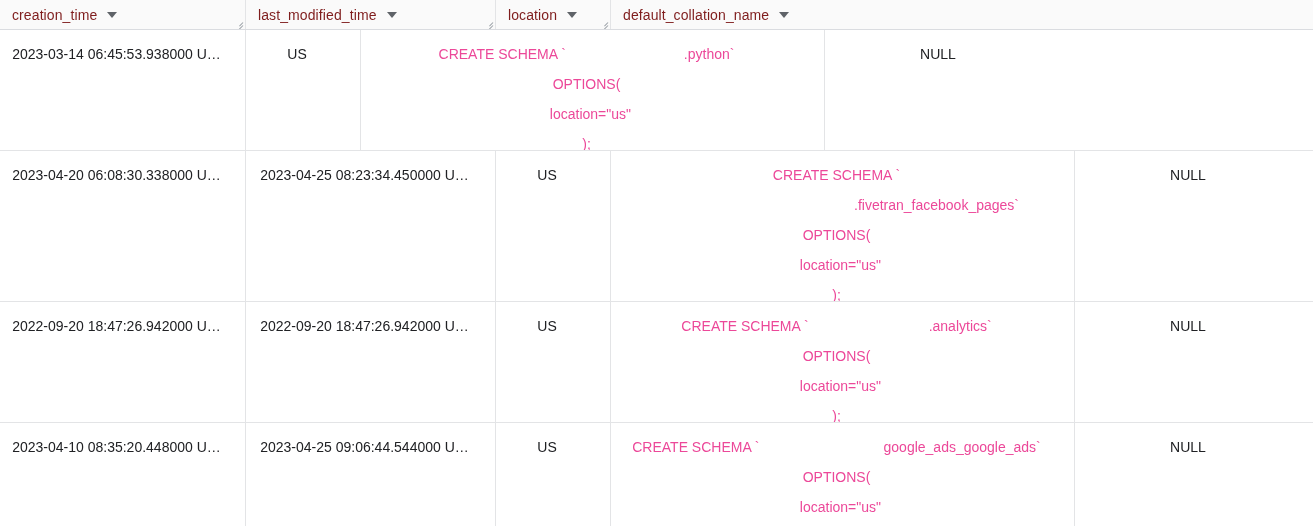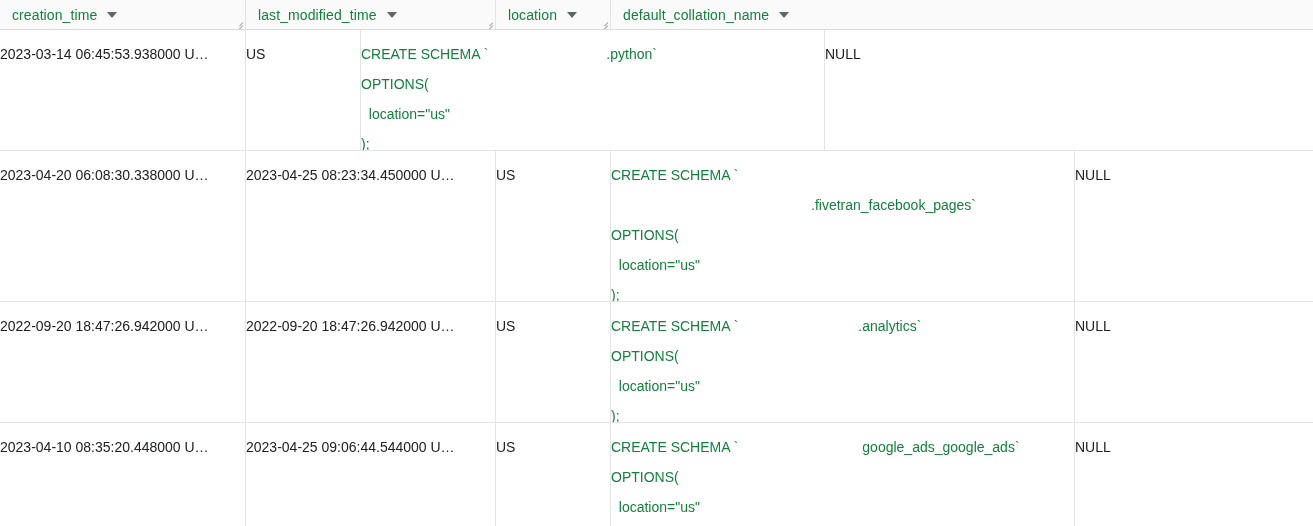--- a/index.html
+++ b/index.html
@@ -41,21 +41,21 @@
     padding: 0 8px 0 12px;
     height: 100%;
     font-size: 14px;
     color: #3c4043;
     white-space: nowrap;
     overflow: hidden;
   }
   .hcell:last-child { border-right: none; }
   .hlabel {
     font-size: 14px;
-    color: #15803d;
+    color: #7f1d1d;
     letter-spacing: 0.1px;
   }
   .caret {
     display: inline-block;
     margin-left: 10px;
     width: 0;
     height: 0;
     border-left: 5px solid transparent;
     border-right: 5px solid transparent;
     border-top: 6px solid #5f6368;
@@ -90,40 +90,41 @@
   }
   .cell {
     box-sizing: border-box;
     border-right: 1px solid #e3e4e6;
     padding: 9px 12px 0 0;
     font-size: 14px;
     line-height: 30px;
     color: #202124;
     overflow: hidden;
     white-space: nowrap;
+    text-align: center;
   }
   .cell:last-child { border-right: none; }
 
   .c-creation  { width: 246px; min-width: 246px; }
   .c-modified  { width: 250px; min-width: 250px; }
   .c-location  { width: 115px; min-width: 115px; }
   .c-ddl       { width: 464px; min-width: 464px; }
   .c-collation { width: 238px; min-width: 238px; }
 
   .r1 { height: 121px; }
   .r2 { height: 151px; }
   .r3 { height: 121px; }
   .r4 { height: 103px; border-bottom: none; }
 
   .ddl-code {
     font-family: "Liberation Sans", sans-serif;
     font-size: 14px;
     line-height: 30px;
     white-space: pre-wrap;
-    color: #15803d;
+    color: #ec4899;
   }
   
   .redacted {
     display: inline-block;
     background: transparent;
   }
   .gap-a { width: 118px; }
   .gap-b { width: 200px; }
   .gap-c { width: 120px; }
   .gap-d { width: 124px; }

